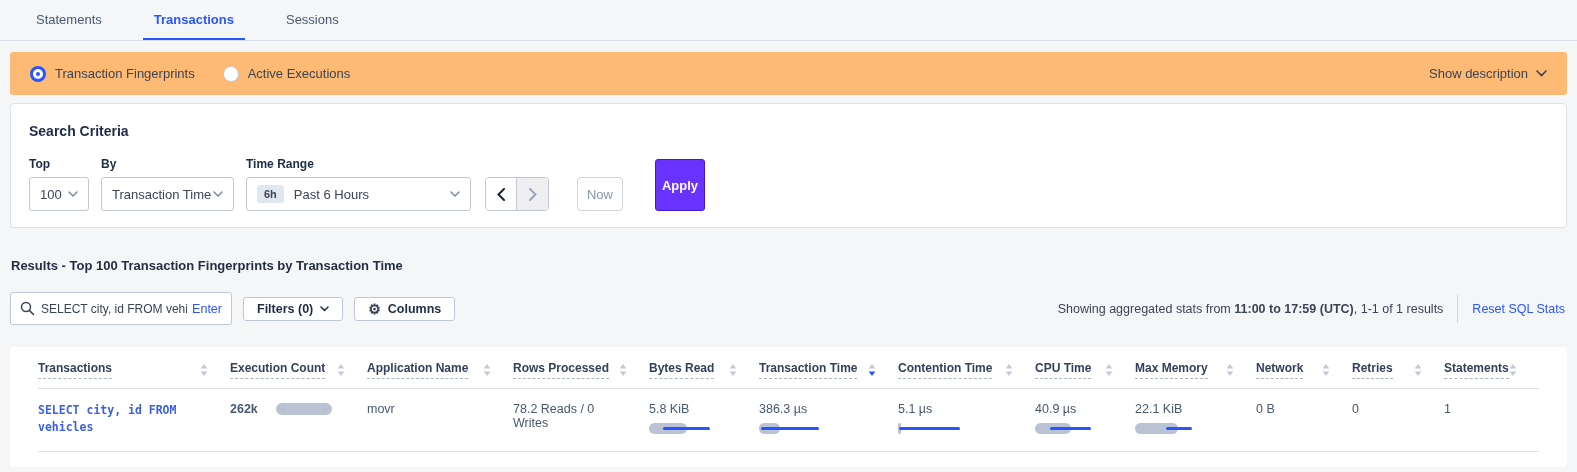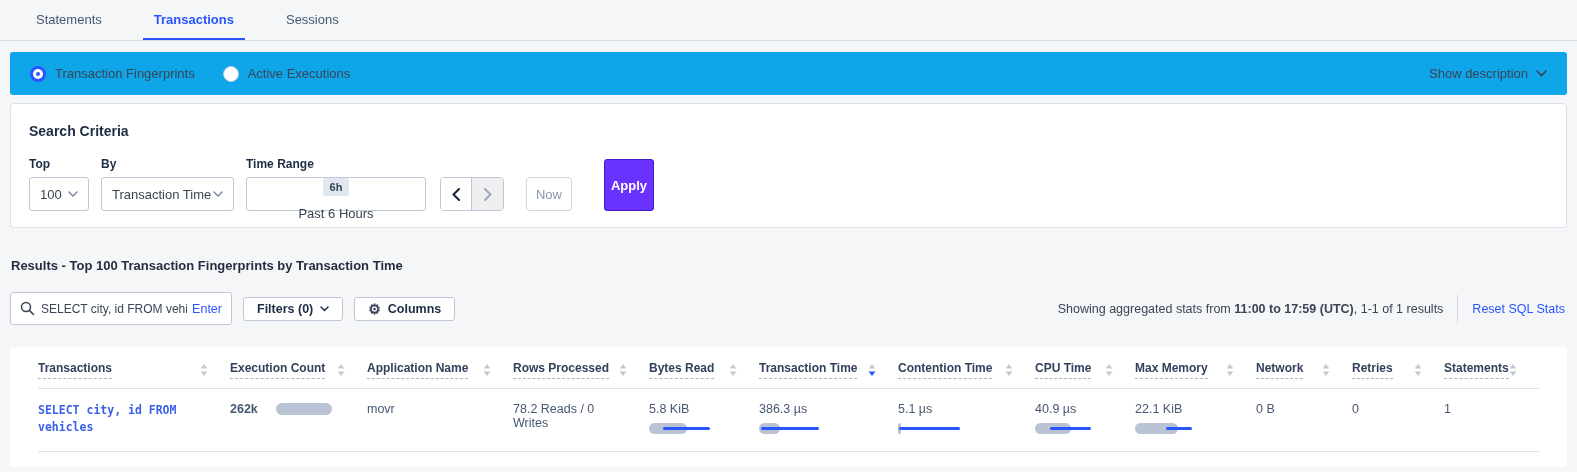--- a/index.html
+++ b/index.html
@@ -4,45 +4,45 @@
 <style>
   * { margin:0; padding:0; box-sizing:border-box; }
   html,body { width:1577px; height:472px; background:#f5f6f8; font-family:"Liberation Sans",sans-serif; overflow:hidden; }
 
   
   .tabbar { display:flex; align-items:stretch; height:41px; border-bottom:1px solid #d9dde5; padding-left:25px; }
   .tab { display:flex; align-items:center; padding:0 11px; margin-right:30px; font-size:13px; color:#475872; cursor:pointer; border-bottom:2px solid transparent; }
   .tab.active { color:var(--accent,#2955ff); border-bottom-color:var(--accent,#2955ff); font-weight:bold; }
 
   
-  .radio-card { margin:11px 10px 0; height:43px; background:#0ea5e9; border-radius:3px; display:flex; align-items:center; padding:0 20px; }
+  .radio-card { margin:11px 10px 0; height:43px; background:#fdba74; border-radius:3px; display:flex; align-items:center; padding:0 20px; }
   .radio-group { display:flex; align-items:center; gap:28px; }
   .radio-item { display:flex; align-items:center; gap:9px; cursor:pointer; font-size:13px; color:#394455; }
   .radio-dot { width:16px; height:16px; border-radius:50%; position:relative; background:var(--accent,#2955ff); flex:none; }
   .radio-dot::after { content:""; position:absolute; inset:3px; border-radius:50%; background:#fff; }
   .radio-dot::before { content:""; position:absolute; inset:6px; border-radius:50%; background:var(--accent,#2955ff); z-index:1; }
   .radio-dot.off { background:#fff; border:1px solid #c3cad6; }
   .radio-dot.off::before, .radio-dot.off::after { display:none; }
   .show-desc { margin-left:auto; display:flex; align-items:center; gap:8px; font-size:13px; color:#394455; cursor:pointer; }
 
   .sc-card { margin:8px 10px 0; background:#fff; border:1px solid #dde1e9; border-radius:4px; padding:19px 18px 20px; height:125px; }
   .sc-title { font-size:14px; font-weight:bold; color:#1c2c45; }
   .sc-row { display:flex; align-items:flex-end; margin-top:18px; gap:12px; }
   .sc-field { display:flex; flex-direction:column; }
   .sc-label { font-size:12px; font-weight:bold; color:#1c2c45; margin-bottom:6px; }
   .sel { height:34px; background:#fff; border:1px solid #c0c7d6; border-radius:3px; display:flex; align-items:center; font-size:13px; color:#394455; cursor:pointer; padding:0 10px; }
   .sel .caret { margin-left:auto; }
   .sel-top { width:60px; }
   .sel-by { width:133px; }
-  .sel-range { width:180px; gap:10px;flex-direction:column; }
+  .sel-range { width:225px; gap:10px; }
   .badge-6h { background:#e1e7f0; border-radius:3px; font-size:11px; font-weight:bold; color:#394455; padding:3px 7px; }
   .arrow-group { display:flex; height:34px; border:1px solid #c0c7d6; border-radius:4px; overflow:hidden; margin-left:2px; }
   .arrow-btn { width:31px; display:flex; align-items:center; justify-content:center; background:#fff; cursor:pointer; }
   .arrow-btn.disabled { background:#efeff1; cursor:default; }
-  .btn-now { margin-left:10px; height:34px; width:46px; border:1px solid #d0d5dd; border-radius:4px; background:#fff; font-size:13px; color:#8a96a8; display:flex; align-items:center; justify-content:center; cursor:pointer; }
+  .btn-now { margin-left:16px; height:34px; width:46px; border:1px solid #d0d5dd; border-radius:4px; background:#fff; font-size:13px; color:#8a96a8; display:flex; align-items:center; justify-content:center; cursor:pointer; }
   .btn-apply { margin-left:20px; height:52px; width:50px; border:1px solid #4718c9; border-radius:3px; background:var(--purple,#6933ff); color:#fff; font-size:13px; font-weight:bold; display:flex; align-items:center; justify-content:center; cursor:pointer; }
 
   
   .results-heading { margin:30px 0 0 11px; font-size:13px; font-weight:bold; color:#242e42; }
   .toolbar { margin:19px 10px 0; display:flex; align-items:center; }
   .search-box { position:relative; width:222px; height:33px; background:#fff; border:1px solid #c0c7d6; border-radius:3px; display:flex; align-items:center; }
   .search-box svg { position:absolute; left:9px; top:8px; }
   .search-box input { border:none; outline:none; background:transparent; font-size:12px; color:#394455; padding:0 44px 0 30px; width:100%; font-family:"Liberation Sans",sans-serif; }
   .enter-link { position:absolute; right:9px; font-size:12.5px; color:var(--accent,#2955ff); cursor:pointer; }
   .tb-btn { margin-left:11px; height:24px; border:1px solid #c0c7d6; border-radius:3px; background:#fff; display:flex; align-items:center; gap:7px; padding:0 13px; font-size:12.5px; font-weight:bold; color:#1c2c45; cursor:pointer; }

